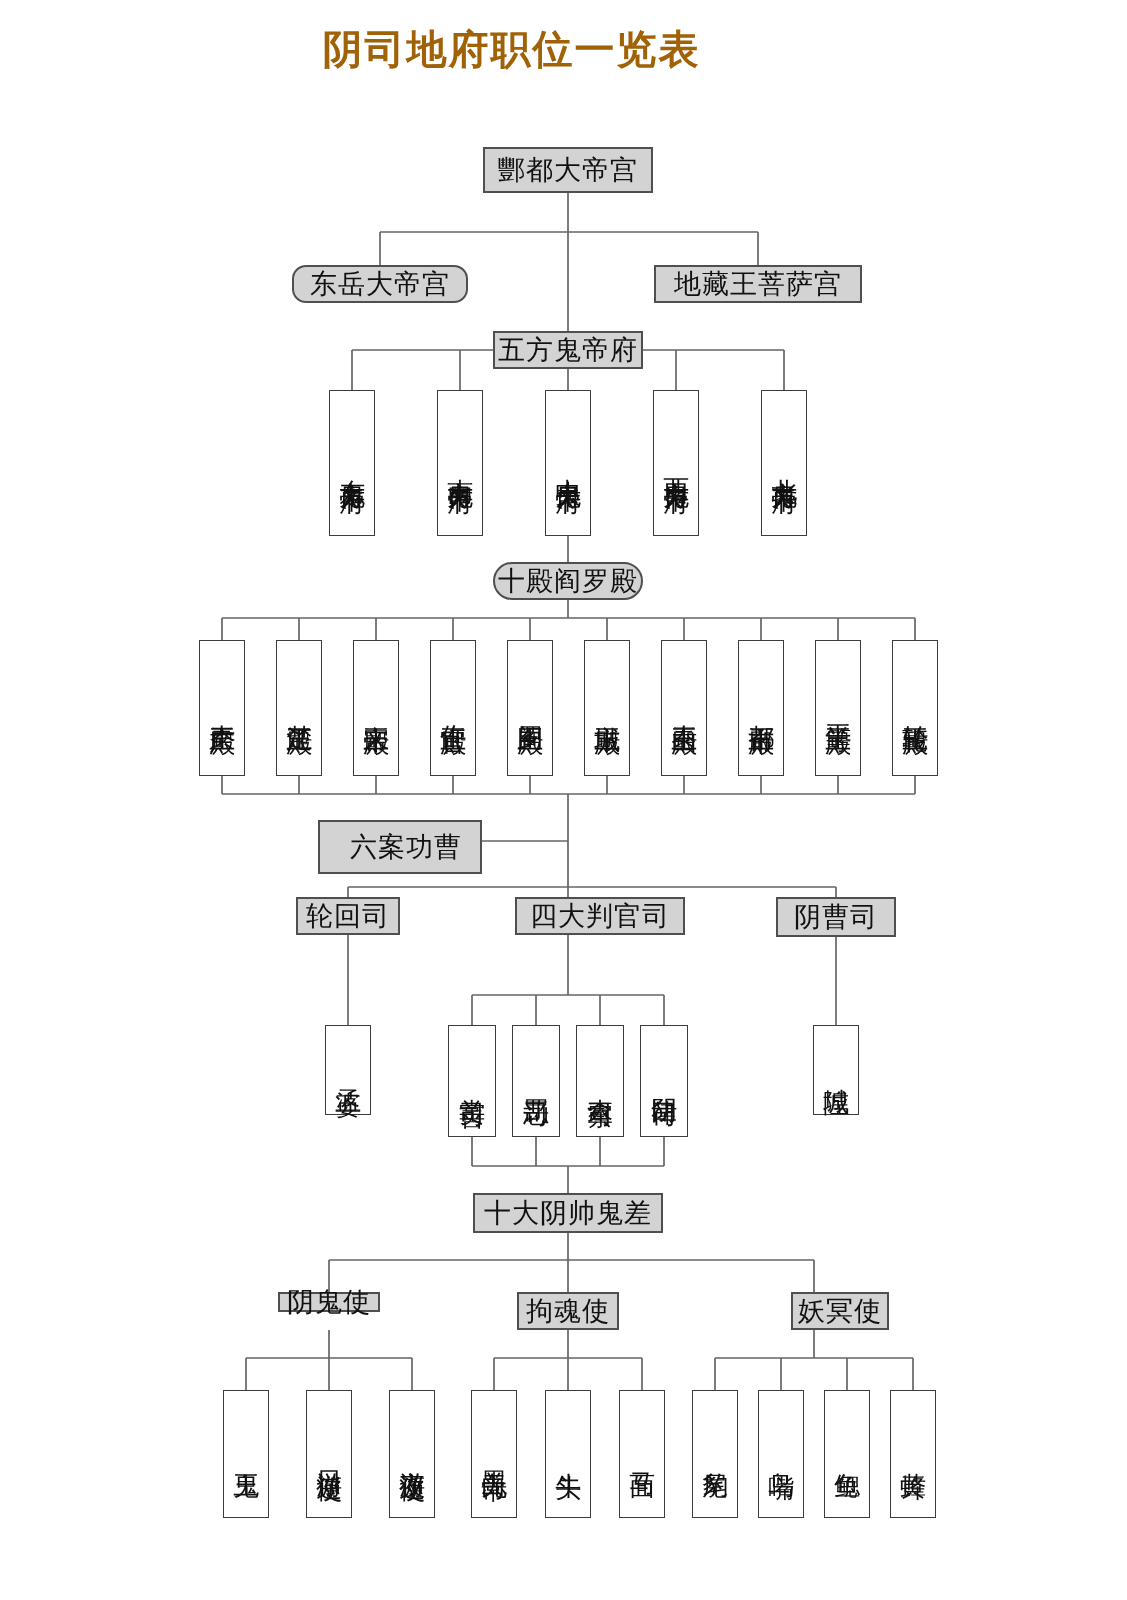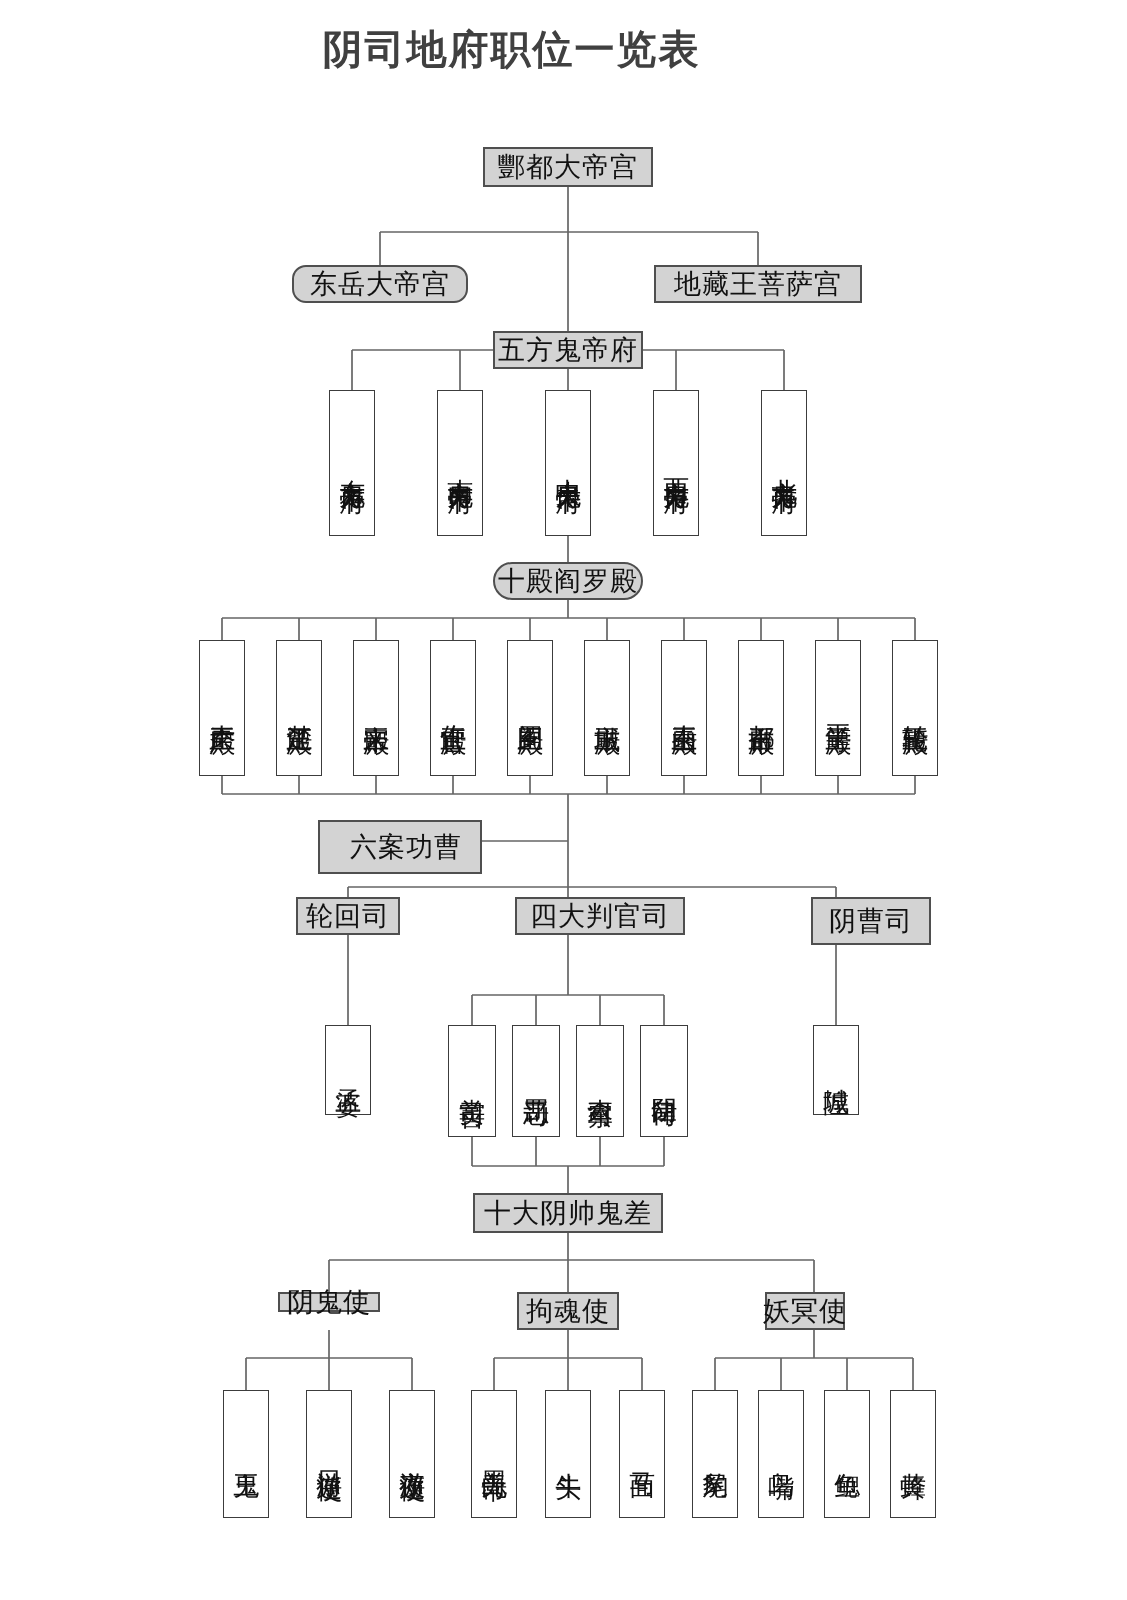--- a/index.html
+++ b/index.html
@@ -2,21 +2,21 @@
 <html><head>
 <meta charset="utf-8">
 <style>
   html,body{margin:0;padding:0;background:#ffffff;}
   .page{
     position:relative;width:1127px;height:1600px;background:#ffffff;overflow:hidden;
     font-family:"Liberation Sans","DejaVu Sans",sans-serif;color:#111111;
   }
   .title{
     position:absolute;left:0;top:22px;width:1023px;text-align:center;
-    font-size:40px;font-weight:bold;letter-spacing:2px;color:#404040;
+    font-size:40px;font-weight:bold;letter-spacing:2px;color:#a16207;
   }
   svg.wires{position:absolute;left:0;top:0;}
   .node{
     position:absolute;box-sizing:border-box;display:flex;align-items:center;justify-content:center;
     text-align:center;line-height:1.05;
   }
   .g{
     background:#d3d3d3;border:2px solid #4f4f4f;font-size:27px;letter-spacing:1px;white-space:nowrap;
   }
   .v{
@@ -62,21 +62,21 @@
       M329 1260 H814  M329 1260 V1292  M568 1260 V1292  M814 1260 V1292
       M329 1330 V1358
       M246 1358 H412  M246 1358 V1390 M329 1358 V1390 M412 1358 V1390
       M568 1330 V1358
       M494 1358 H642  M494 1358 V1390 M568 1358 V1390 M642 1358 V1390
       M814 1330 V1358
       M715 1358 H913  M715 1358 V1390 M781 1358 V1390 M847 1358 V1390 M913 1358 V1390
     "></path>
   </svg>
 
-  <div class="node g" style="left:483px;top:147px;width:170px;height:40px;">酆都大帝宫</div>
+  <div class="node g" style="left:483px;top:147px;width:170px;height:46px;">酆都大帝宫</div>
 
   <div class="node g" style="left:292px;top:265px;width:176px;height:38px;border-radius:14px;">东岳大帝宫</div>
   <div class="node g" style="left:654px;top:265px;width:208px;height:38px;">地藏王菩萨宫</div>
 
   <div class="node g" style="left:493px;top:331px;width:150px;height:38px;">五方鬼帝府</div>
 
   <div class="node v" style="left:329px;top:390px;width:46px;height:146px;">东方鬼帝府</div>
   <div class="node v" style="left:437px;top:390px;width:46px;height:146px;">南方鬼帝府</div>
   <div class="node v" style="left:545px;top:390px;width:46px;height:146px;">中央鬼帝府</div>
   <div class="node v" style="left:653px;top:390px;width:46px;height:146px;">西方鬼帝府</div>
@@ -92,34 +92,34 @@
   <div class="node v" style="left:584px;top:640px;width:46px;height:136px;">卞城王殿</div>
   <div class="node v" style="left:661px;top:640px;width:46px;height:136px;">泰山王殿</div>
   <div class="node v" style="left:738px;top:640px;width:46px;height:136px;">都市王殿</div>
   <div class="node v" style="left:815px;top:640px;width:46px;height:136px;">平等王殿</div>
   <div class="node v" style="left:892px;top:640px;width:46px;height:136px;">转轮王殿</div>
 
   <div class="node g" style="left:318px;top:820px;width:164px;height:54px;padding-left:12px;">六案功曹</div>
 
   <div class="node g" style="left:296px;top:897px;width:104px;height:38px;">轮回司</div>
   <div class="node g" style="left:483px;top:897px;width:170px;height:38px;margin-left:32px;">四大判官司</div>
-  <div class="node g" style="left:811px;top:897px;width:120px;height:48px;">阴曹司</div>
+  <div class="node g" style="left:776px;top:897px;width:120px;height:40px;">阴曹司</div>
 
   <div class="node v" style="left:325px;top:1025px;width:46px;height:90px;">孟婆</div>
   <div class="node v" style="left:448px;top:1025px;width:48px;height:112px;">赏善司</div>
   <div class="node v" style="left:512px;top:1025px;width:48px;height:112px;">罚恶司</div>
   <div class="node v" style="left:576px;top:1025px;width:48px;height:112px;">查察司</div>
   <div class="node v" style="left:640px;top:1025px;width:48px;height:112px;">阴律司</div>
   <div class="node v" style="left:813px;top:1025px;width:46px;height:90px;">城隍</div>
 
   <div class="node g" style="left:473px;top:1193px;width:190px;height:40px;">十大阴帅鬼差</div>
 
   <div class="node g" style="left:278px;top:1292px;width:102px;height:20px;">阴鬼使</div>
   <div class="node g" style="left:517px;top:1292px;width:102px;height:38px;">拘魂使</div>
-  <div class="node g" style="left:765px;top:1292px;width:80px;height:38px;">妖冥使</div>
+  <div class="node g" style="left:791px;top:1292px;width:98px;height:38px;">妖冥使</div>
 
   <div class="node v" style="left:223px;top:1390px;width:46px;height:128px;">鬼王</div>
   <div class="node v" style="left:306px;top:1390px;width:46px;height:128px;">日游巡使</div>
   <div class="node v" style="left:389px;top:1390px;width:46px;height:128px;">夜游巡使</div>
   <div class="node v" style="left:471px;top:1390px;width:46px;height:128px;">黑白无常</div>
   <div class="node v" style="left:545px;top:1390px;width:46px;height:128px;">牛头</div>
   <div class="node v" style="left:619px;top:1390px;width:46px;height:128px;">马面</div>
   <div class="node v" style="left:692px;top:1390px;width:46px;height:128px;">豹尾</div>
   <div class="node v" style="left:758px;top:1390px;width:46px;height:128px;">鸟嘴</div>
   <div class="node v" style="left:824px;top:1390px;width:46px;height:128px;">鱼鳃</div>

